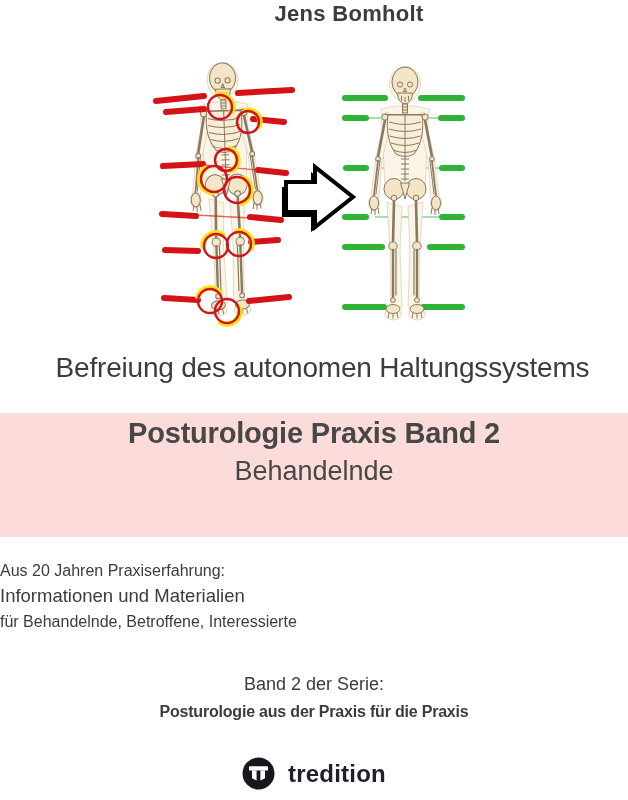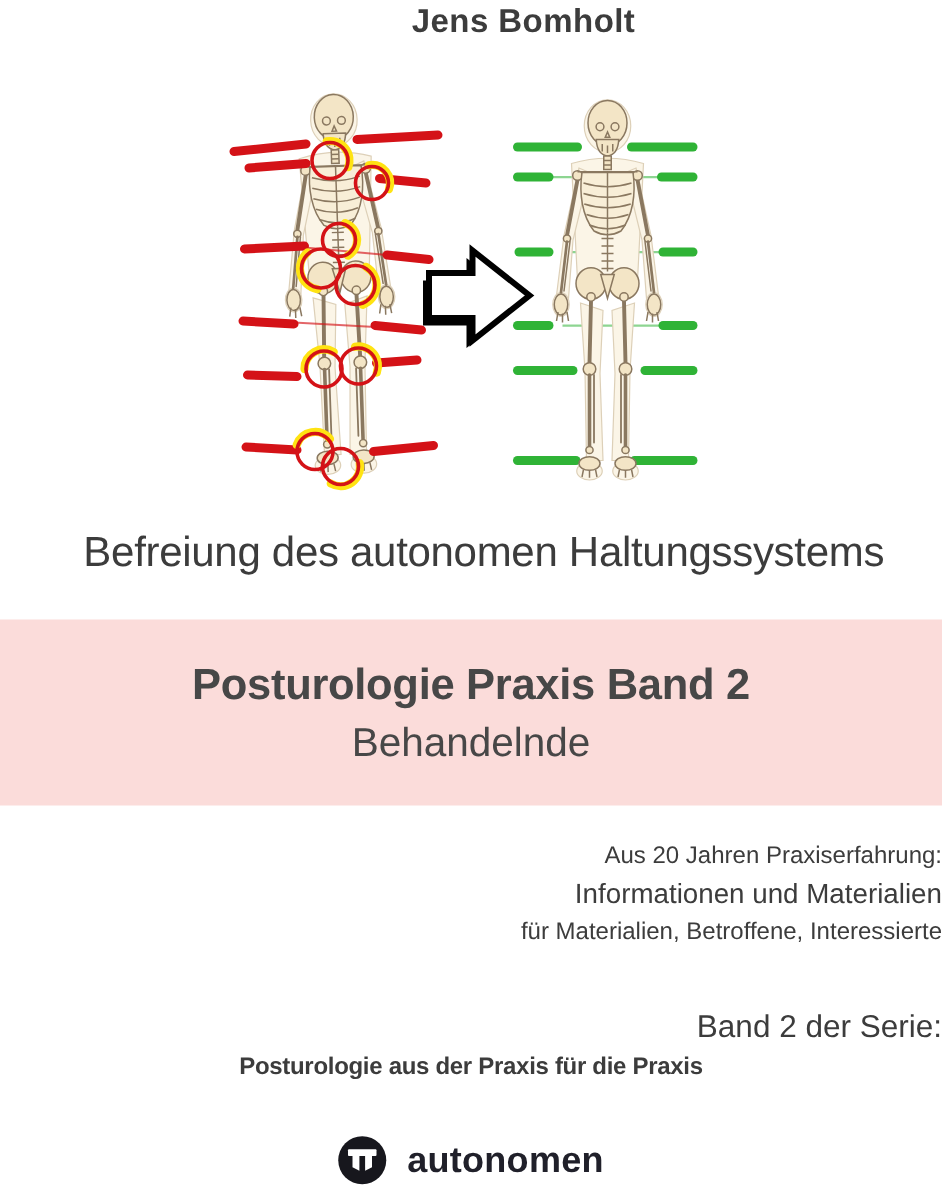--- a/index.html
+++ b/index.html
@@ -36,36 +36,36 @@
   }
   .illustration{position:absolute;top:0;left:0;}
   .tagline{
     position:absolute;top:352px;left:0;width:100%;
     text-align:center;font-size:28px;font-weight:normal;
     letter-spacing:-0.2px;color:var(--text);padding-left:17px;
   }
   .banner{
     position:absolute;top:413px;left:0;width:628px;height:124px;
     background:var(--banner-bg);text-align:center;
-    padding-top:24px;color:var(--banner-text);
+    color:var(--banner-text);
   }
   .banner-title{font-size:29px;font-weight:bold;line-height:40px;letter-spacing:-0.2px;}
   .banner-subtitle{font-size:27px;font-weight:normal;line-height:36px;}
   .blurb{
     position:absolute;top:560px;left:0;width:100%;
-    text-align:right;color:var(--text);padding-left:12px;
+    text-align:left;color:var(--text);
   }
   .blurb-line1{font-size:16px;line-height:22px;}
   .blurb-line2{font-size:18.5px;font-weight:normal;line-height:27px;}
   .blurb-line3{font-size:16px;line-height:25px;}
   .series{
     position:absolute;top:671px;left:0;width:100%;
     text-align:center;color:var(--text);
   }
-  .series-line1{font-size:21px;line-height:27px;text-align:right;}
+  .series-line1{font-size:18px;line-height:27px;}
   .series-line2{font-size:16px;font-weight:bold;line-height:28px;letter-spacing:-0.2px;}
   .publisher{
     position:absolute;top:757px;left:0;width:100%;
     display:flex;align-items:center;justify-content:center;gap:13px;
   }
   .publisher-name{
     font-size:24px;font-weight:bold;color:var(--logo-text);letter-spacing:0.2px;
   }
   
   .sil{fill:var(--silhouette);stroke:var(--silhouette-stroke);stroke-width:0.8;}
@@ -219,31 +219,31 @@
   <div class="tagline">Befreiung des autonomen Haltungssystems</div>
 
   <div class="banner">
     <div class="banner-title">Posturologie Praxis Band 2</div>
     <div class="banner-subtitle">Behandelnde</div>
   </div>
 
   <div class="blurb">
     <div class="blurb-line1">Aus 20 Jahren Praxiserfahrung:</div>
     <div class="blurb-line2">Informationen und Materialien</div>
-    <div class="blurb-line3">für Materialien, Betroffene, Interessierte</div>
+    <div class="blurb-line3">für Behandelnde, Betroffene, Interessierte</div>
   </div>
 
   <div class="series">
     <div class="series-line1">Band 2 der Serie:</div>
     <div class="series-line2">Posturologie aus der Praxis für die Praxis</div>
   </div>
 
   <div class="publisher">
     <svg width="33" height="33" viewBox="0 0 33 33" aria-hidden="true">
       <circle cx="16.5" cy="16.5" r="16" fill="var(--logo-bg)"></circle>
       <rect x="7" y="9.2" width="19" height="4.4" rx="0.6" fill="#ffffff"></rect>
       <polygon points="10,13.6 14.6,13.6 14.6,23.5 10,21.2" fill="#ffffff"></polygon>
       <polygon points="18.4,13.6 23,13.6 23,21.2 18.4,23.5" fill="#ffffff"></polygon>
     </svg>
-    <span class="publisher-name">autonomen</span>
+    <span class="publisher-name">tredition</span>
   </div>
 
 </div>
 
 </body></html>

